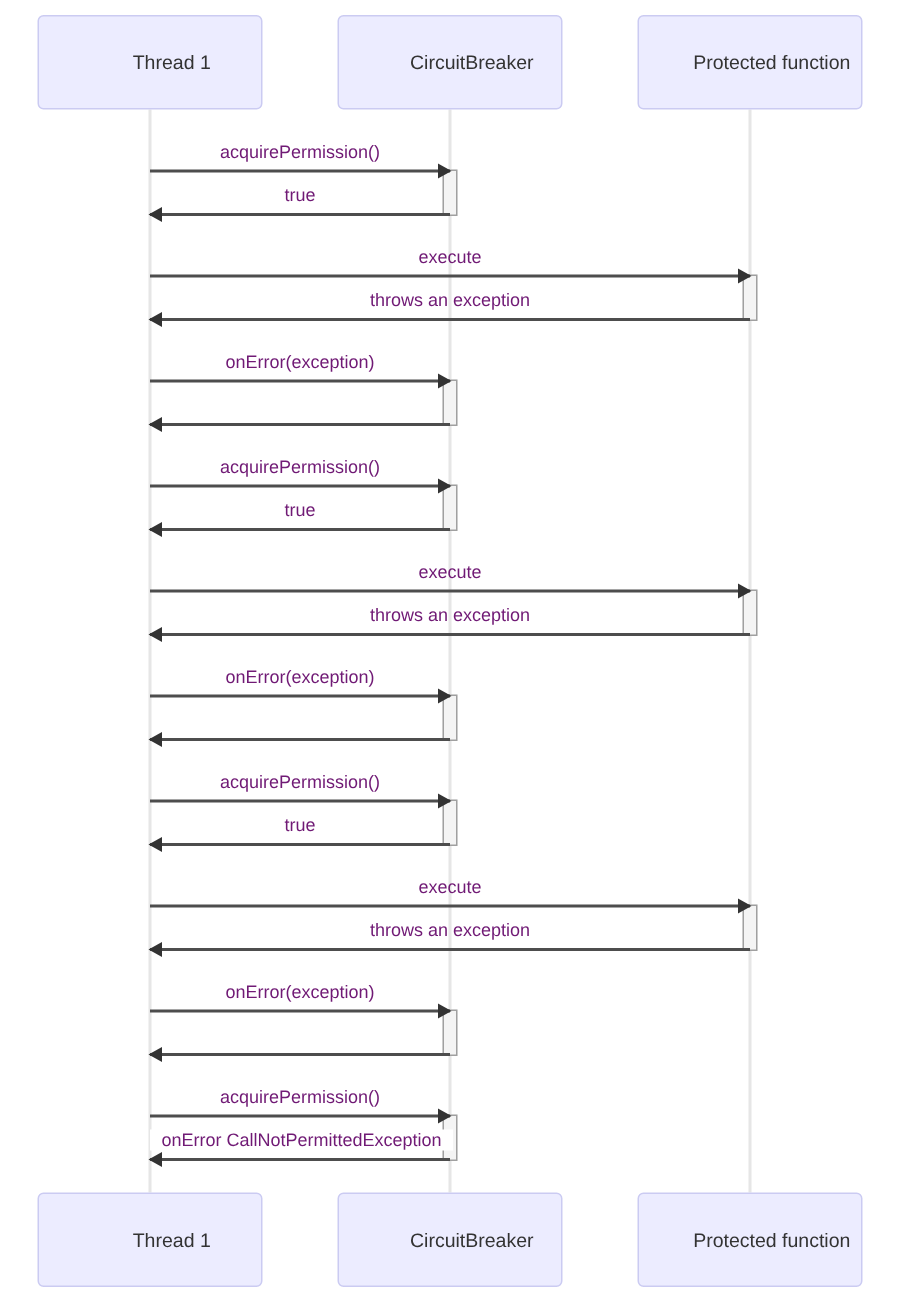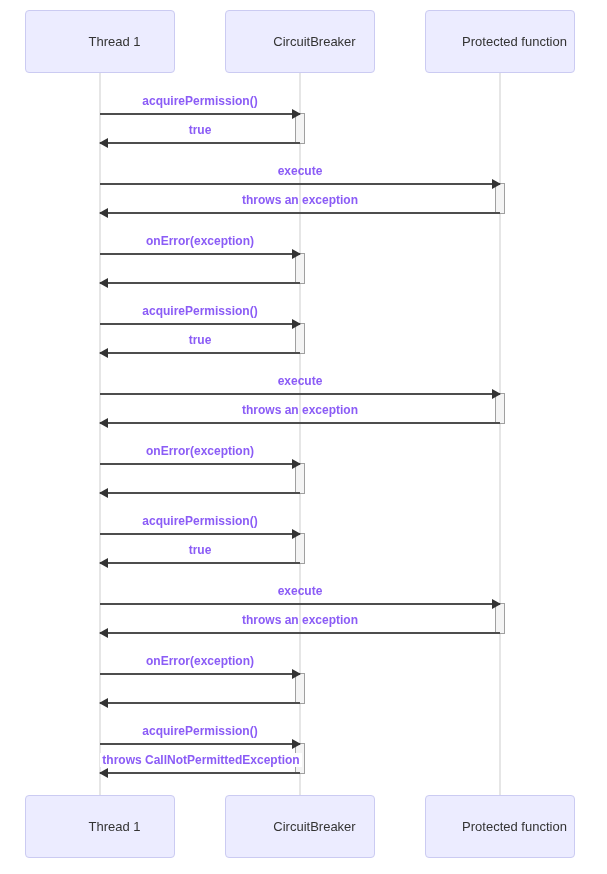--- a/index.html
+++ b/index.html
@@ -87,24 +87,23 @@
     left: -1px;
     border-right: 9px solid #333333;
   }
   .msg-label {
     position: absolute;
     bottom: 5px;
     left: 0;
     width: 100%;
     text-align: center;
     font-size: 12px;
-    color: #8b5cf6;
+    color: #701a75;
     white-space: nowrap;
     z-index: 6;
-    font-weight: bold;
   }
   .msg-label.wide {
     background: #ffffff;
     padding: 0 1px;
   }
 </style>
 </head>
 <body>
 
 <div id="diagram">
@@ -210,21 +209,21 @@
       <div class="msg-head left"></div>
     </div>
     <div class="msg" style="left: 100px; width: 200px; top: 743px;">
       <div class="msg-line"></div>
       <div class="msg-head right"></div>
       <div class="msg-label">acquirePermission()</div>
     </div>
     <div class="msg" style="left: 100px; width: 200px; top: 772px;">
       <div class="msg-line"></div>
       <div class="msg-head left"></div>
-      <div class="msg-label wide">throws CallNotPermittedException</div>
+      <div class="msg-label wide">onError CallNotPermittedException</div>
     </div>
     <div class="participant-box" style="left: 25px; top: 10px; width: 150px; height: 63px;">
       <div class="participant-label">Thread 1</div>
     </div>
     <div class="participant-box" style="left: 225px; top: 10px; width: 150px; height: 63px;">
       <div class="participant-label">CircuitBreaker</div>
     </div>
     <div class="participant-box" style="left: 425px; top: 10px; width: 150px; height: 63px;">
       <div class="participant-label">Protected function</div>
     </div>

